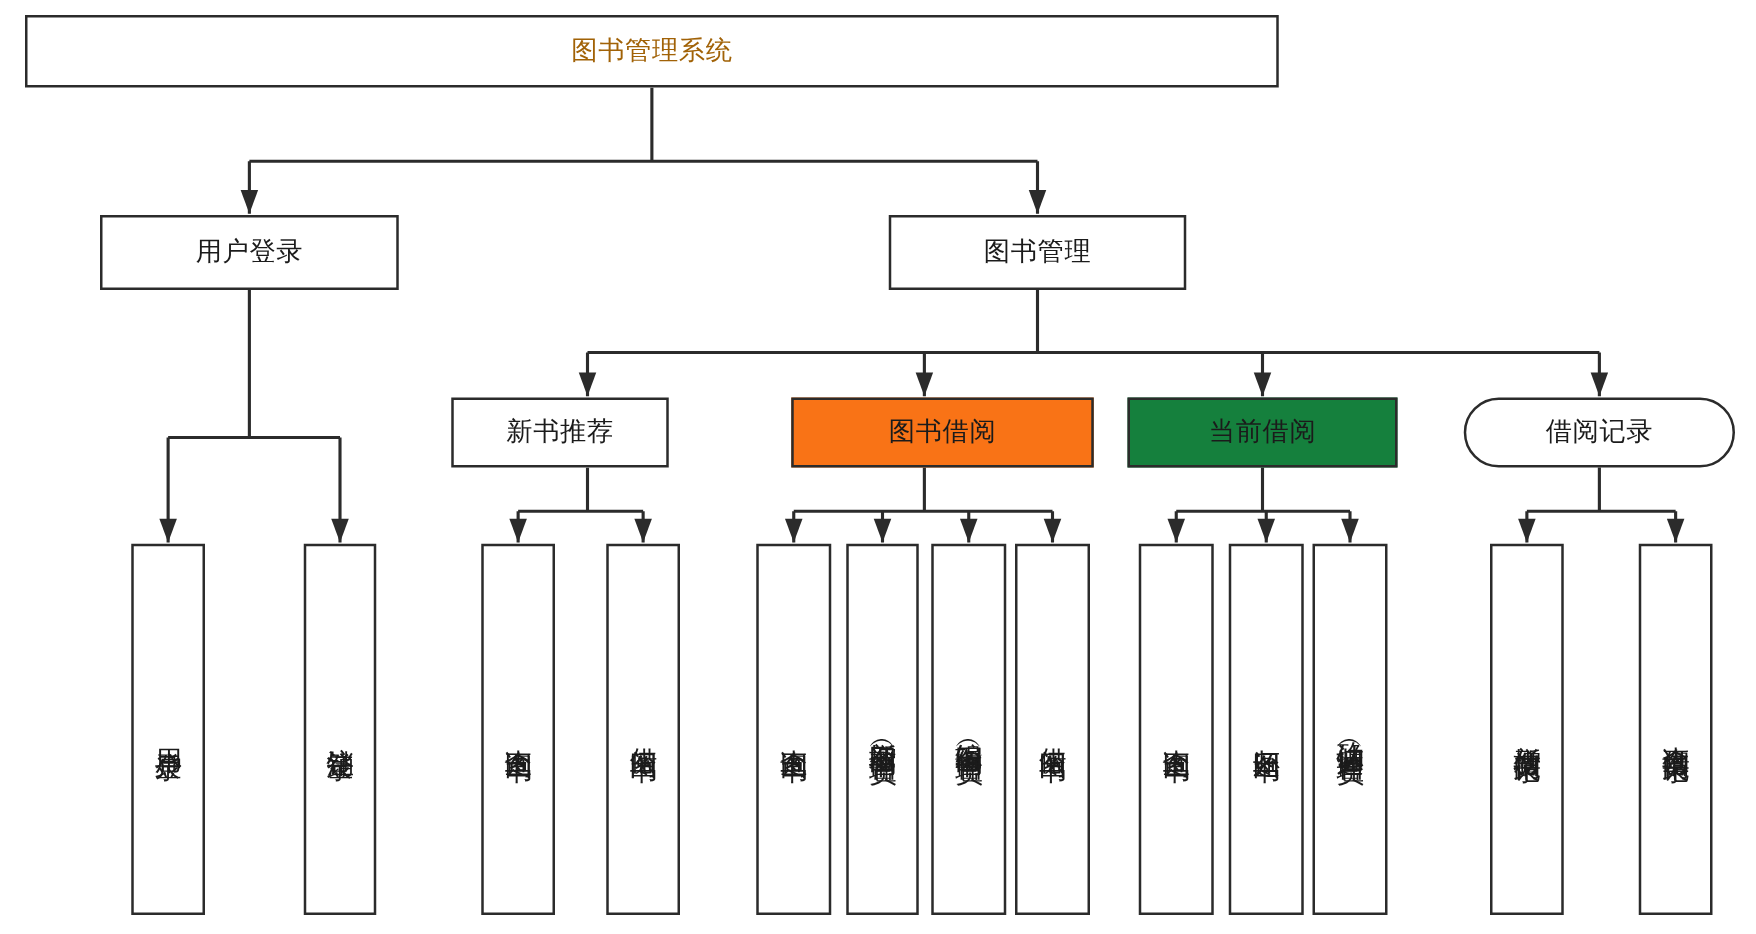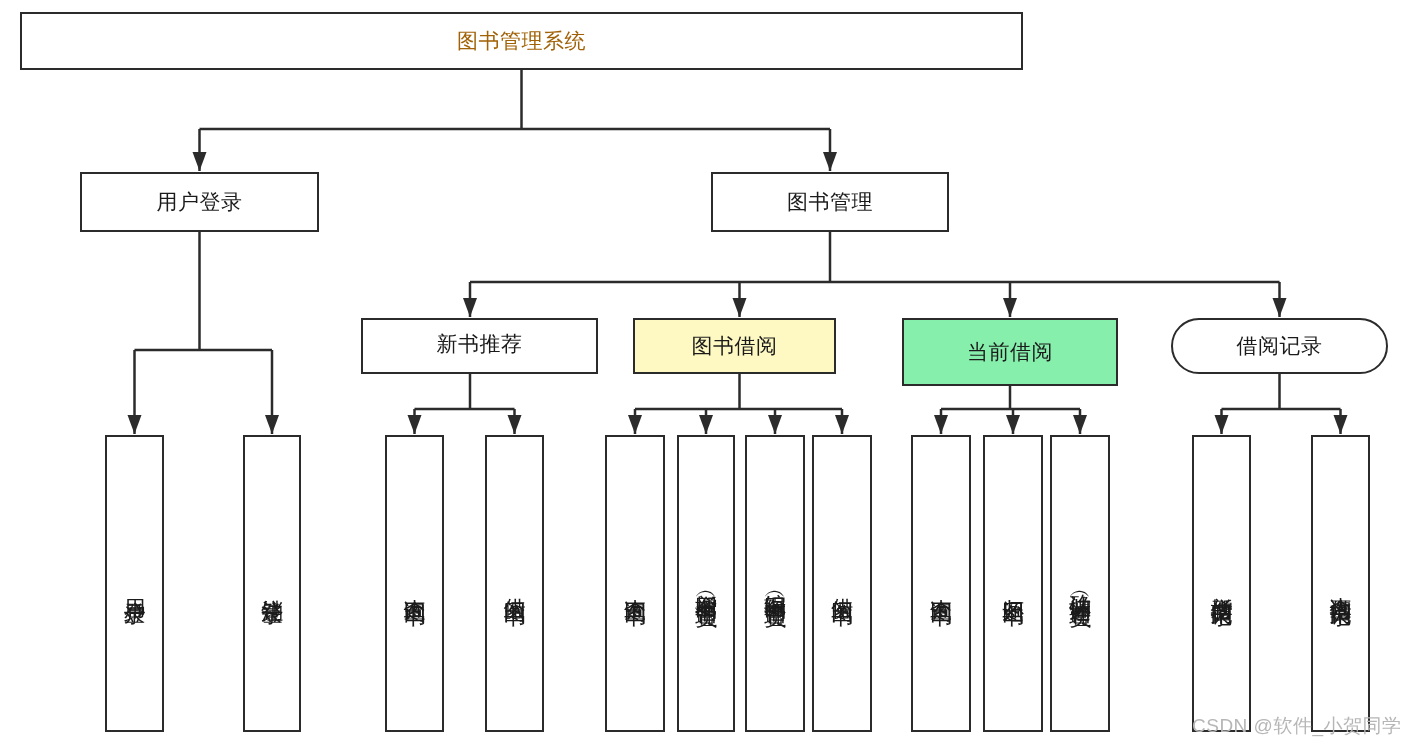--- a/index.html
+++ b/index.html
@@ -128,27 +128,27 @@
   <div id="nodes">
       <div class="node horizontal" style="left: 20px; top: 12px; width: 1003px; height: 58px; border-color: rgb(43, 43, 43); background: rgb(255, 255, 255); color: #a16207;">
         <span class="node-label">图书管理系统</span>
       </div>
       <div class="node horizontal" style="left: 80px; top: 172px; width: 239px; height: 60px; border-color: rgb(43, 43, 43); background: rgb(255, 255, 255); color: rgb(27, 27, 27);">
         <span class="node-label">用户登录</span>
       </div>
       <div class="node horizontal" style="left: 711px; top: 172px; width: 238px; height: 60px; border-color: rgb(43, 43, 43); background: rgb(255, 255, 255); color: rgb(27, 27, 27);">
         <span class="node-label">图书管理</span>
       </div>
-      <div class="node horizontal" style="left: 361px; top: 318px; width: 237px; height: 56px; border-color: rgb(43, 43, 43); background: rgb(255, 255, 255); color: rgb(27, 27, 27); font-family: Liberation Mono, monospace;">
+      <div class="node horizontal" style="left: 361px; top: 318px; width: 174px; height: 56px; border-color: rgb(43, 43, 43); background: rgb(255, 255, 255); color: rgb(27, 27, 27);">
         <span class="node-label">新书推荐</span>
       </div>
-      <div class="node horizontal" style="left: 633px; top: 318px; width: 203px; height: 56px; border-color: rgb(43, 43, 43); background: #fef9c3; color: rgb(27, 27, 27);">
+      <div class="node horizontal" style="left: 633px; top: 318px; width: 242px; height: 56px; border-color: rgb(43, 43, 43); background: #f97316; color: rgb(27, 27, 27);">
         <span class="node-label">图书借阅</span>
       </div>
-      <div class="node horizontal" style="left: 902px; top: 318px; width: 216px; height: 68px; border-color: rgb(43, 43, 43); background: #86efac; color: rgb(27, 27, 27);">
+      <div class="node horizontal" style="left: 902px; top: 318px; width: 216px; height: 56px; border-color: rgb(43, 43, 43); background: #15803d; color: rgb(27, 27, 27);">
         <span class="node-label">当前借阅</span>
       </div>
       <div class="node horizontal" style="left: 1171px; top: 318px; width: 217px; height: 56px; border-color: rgb(43, 43, 43); background: rgb(255, 255, 255); color: rgb(27, 27, 27); border-radius: 28px;">
         <span class="node-label">借阅记录</span>
       </div>
       <div class="node vertical" style="left: 105px; top: 435px; width: 59px; height: 297px; border-color: rgb(43, 43, 43); background: rgb(255, 255, 255); color: rgb(27, 27, 27);">
         <span class="node-label">用户登录</span>
       </div>
       <div class="node vertical" style="left: 243px; top: 435px; width: 58px; height: 297px; border-color: rgb(43, 43, 43); background: rgb(255, 255, 255); color: rgb(27, 27, 27);">
         <span class="node-label">注销登录</span>
@@ -180,14 +180,13 @@
       <div class="node vertical" style="left: 1050px; top: 435px; width: 60px; height: 297px; border-color: rgb(43, 43, 43); background: rgb(255, 255, 255); color: rgb(27, 27, 27);">
         <span class="node-label">确认归还（管理员）</span>
       </div>
       <div class="node vertical" style="left: 1192px; top: 435px; width: 59px; height: 297px; border-color: rgb(43, 43, 43); background: rgb(255, 255, 255); color: rgb(27, 27, 27);">
         <span class="node-label">新增借阅记录</span>
       </div>
       <div class="node vertical" style="left: 1311px; top: 435px; width: 59px; height: 297px; border-color: rgb(43, 43, 43); background: rgb(255, 255, 255); color: rgb(27, 27, 27);">
         <span class="node-label">查询借阅记录</span>
       </div>
     </div>
-  <div class="watermark" style="left: 1192px; top: 713px; color: rgb(182, 182, 182);">CSDN @软件_小贺同学</div>
 </div>
 
 </body></html>

